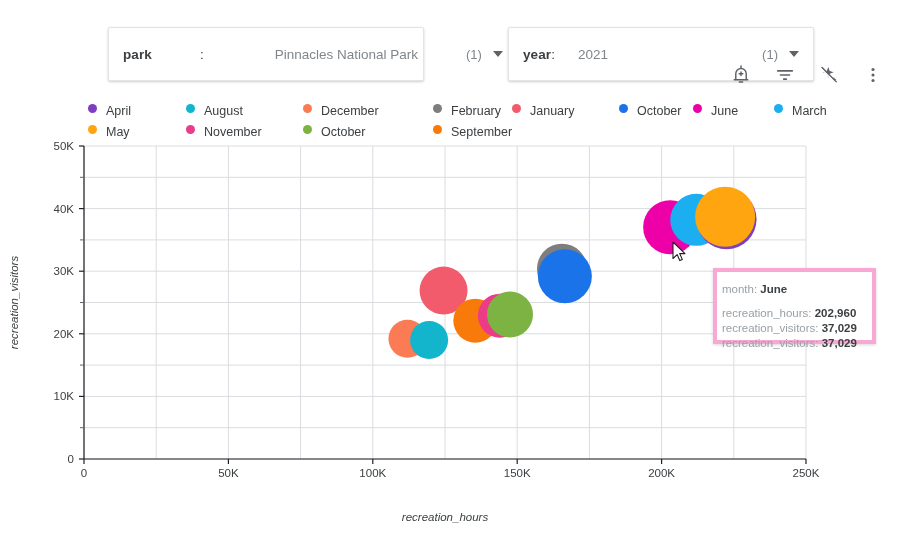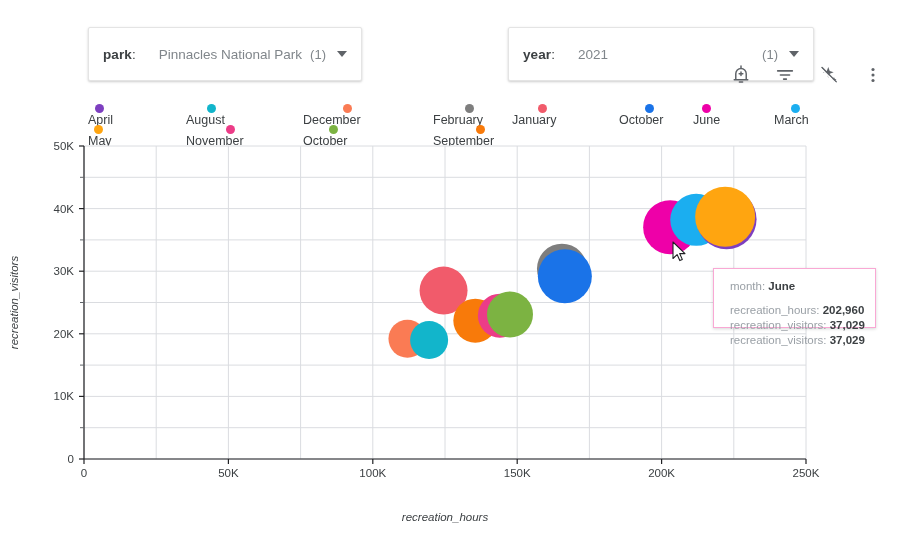--- a/index.html
+++ b/index.html
@@ -16,21 +16,21 @@
   .filter-card {
     position: absolute;
     background: #fff;
     border: 1px solid #e4e4e4;
     border-radius: 2px;
     box-shadow: 0 1px 3px rgba(0,0,0,0.13), 0 1px 2px rgba(0,0,0,0.08);
     display: flex;
     align-items: center;
     padding: 0 14px;
   }
-  #filter-park { left: 88px; top: 27px; width: 274px; height: 54px; }
+  #filter-park { left: 108px; top: 27px; width: 316px; height: 54px; gap: 48px; }
   #filter-year { left: 508px; top: 27px; width: 306px; height: 54px; }
   .filter-name {
     font-size: 13.5px; color: #3c4043; font-weight: 600; letter-spacing: 0.1px;
   }
   .filter-colon { font-size: 13.5px; color: #3c4043; }
   .filter-value {
     font-size: 13.5px; color: #80868b; margin-left: 23px; white-space: nowrap;
   }
   .filter-right { margin-left: auto; display: flex; align-items: center; gap: 11px; }
   .filter-count { font-size: 13px; color: #80868b; }
@@ -49,24 +49,23 @@
   .tb-icon { width: 22px; height: 22px; display: block; cursor: pointer; }
   .tb-icon svg { display: block; }
 
   
   #legend {
     position: absolute; left: 88px; top: 104px; width: 740px;
     display: flex; flex-wrap: wrap;
     column-gap: 0px; row-gap: 4px;
   }
   .legend-item {
-    display: flex; align-items: flex-end;
+    display: flex; align-items: flex-start;
     height: 18px;
     margin-right: 26px;
-    flex-direction: column;
   }
   .legend-dot { width: 9px; height: 9px; border-radius: 50%; margin-right: 9px; flex: none; }
   .legend-label { font-size: 12.5px; color: #3c4043; white-space: nowrap; }
 
   
   #plot-wrap { position: absolute; left: 0; top: 0; width: 904px; height: 554px; pointer-events: none; }
   #plot-svg { display: block; }
 
   .ytick, .xtick {
     font-family: "Liberation Sans", sans-serif;
@@ -74,25 +73,25 @@
   }
   .axis-title {
     font-family: "Liberation Sans", sans-serif;
     font-size: 11.5px; fill: #3c4043; font-style: italic;
   }
 
   
   #tooltip {
     position: absolute;
     left: 713px; top: 268px;
-    width: 163px; height: 60px;
+    width: 163px; height: 76px;
     background: #fff;
-    border: 1px solid #f9a8d4;
+    border: 4px solid #f9a8d4;
     box-shadow: 0 1px 3px rgba(0,0,0,0.16);
-    padding: 10px 16px;
+    padding: 10px 5px;
   }
   .tt-line { font-size: 11.5px; color: #9aa0a6; line-height: 15px; white-space: nowrap; }
   .tt-line b { color: #3c4043; font-weight: 700; }
   .tt-gap { height: 9px; }
 
   
   #cursor { position: absolute; left: 672px; top: 241px; width: 16px; height: 22px; }
 </style>
 </head>
 <body>

